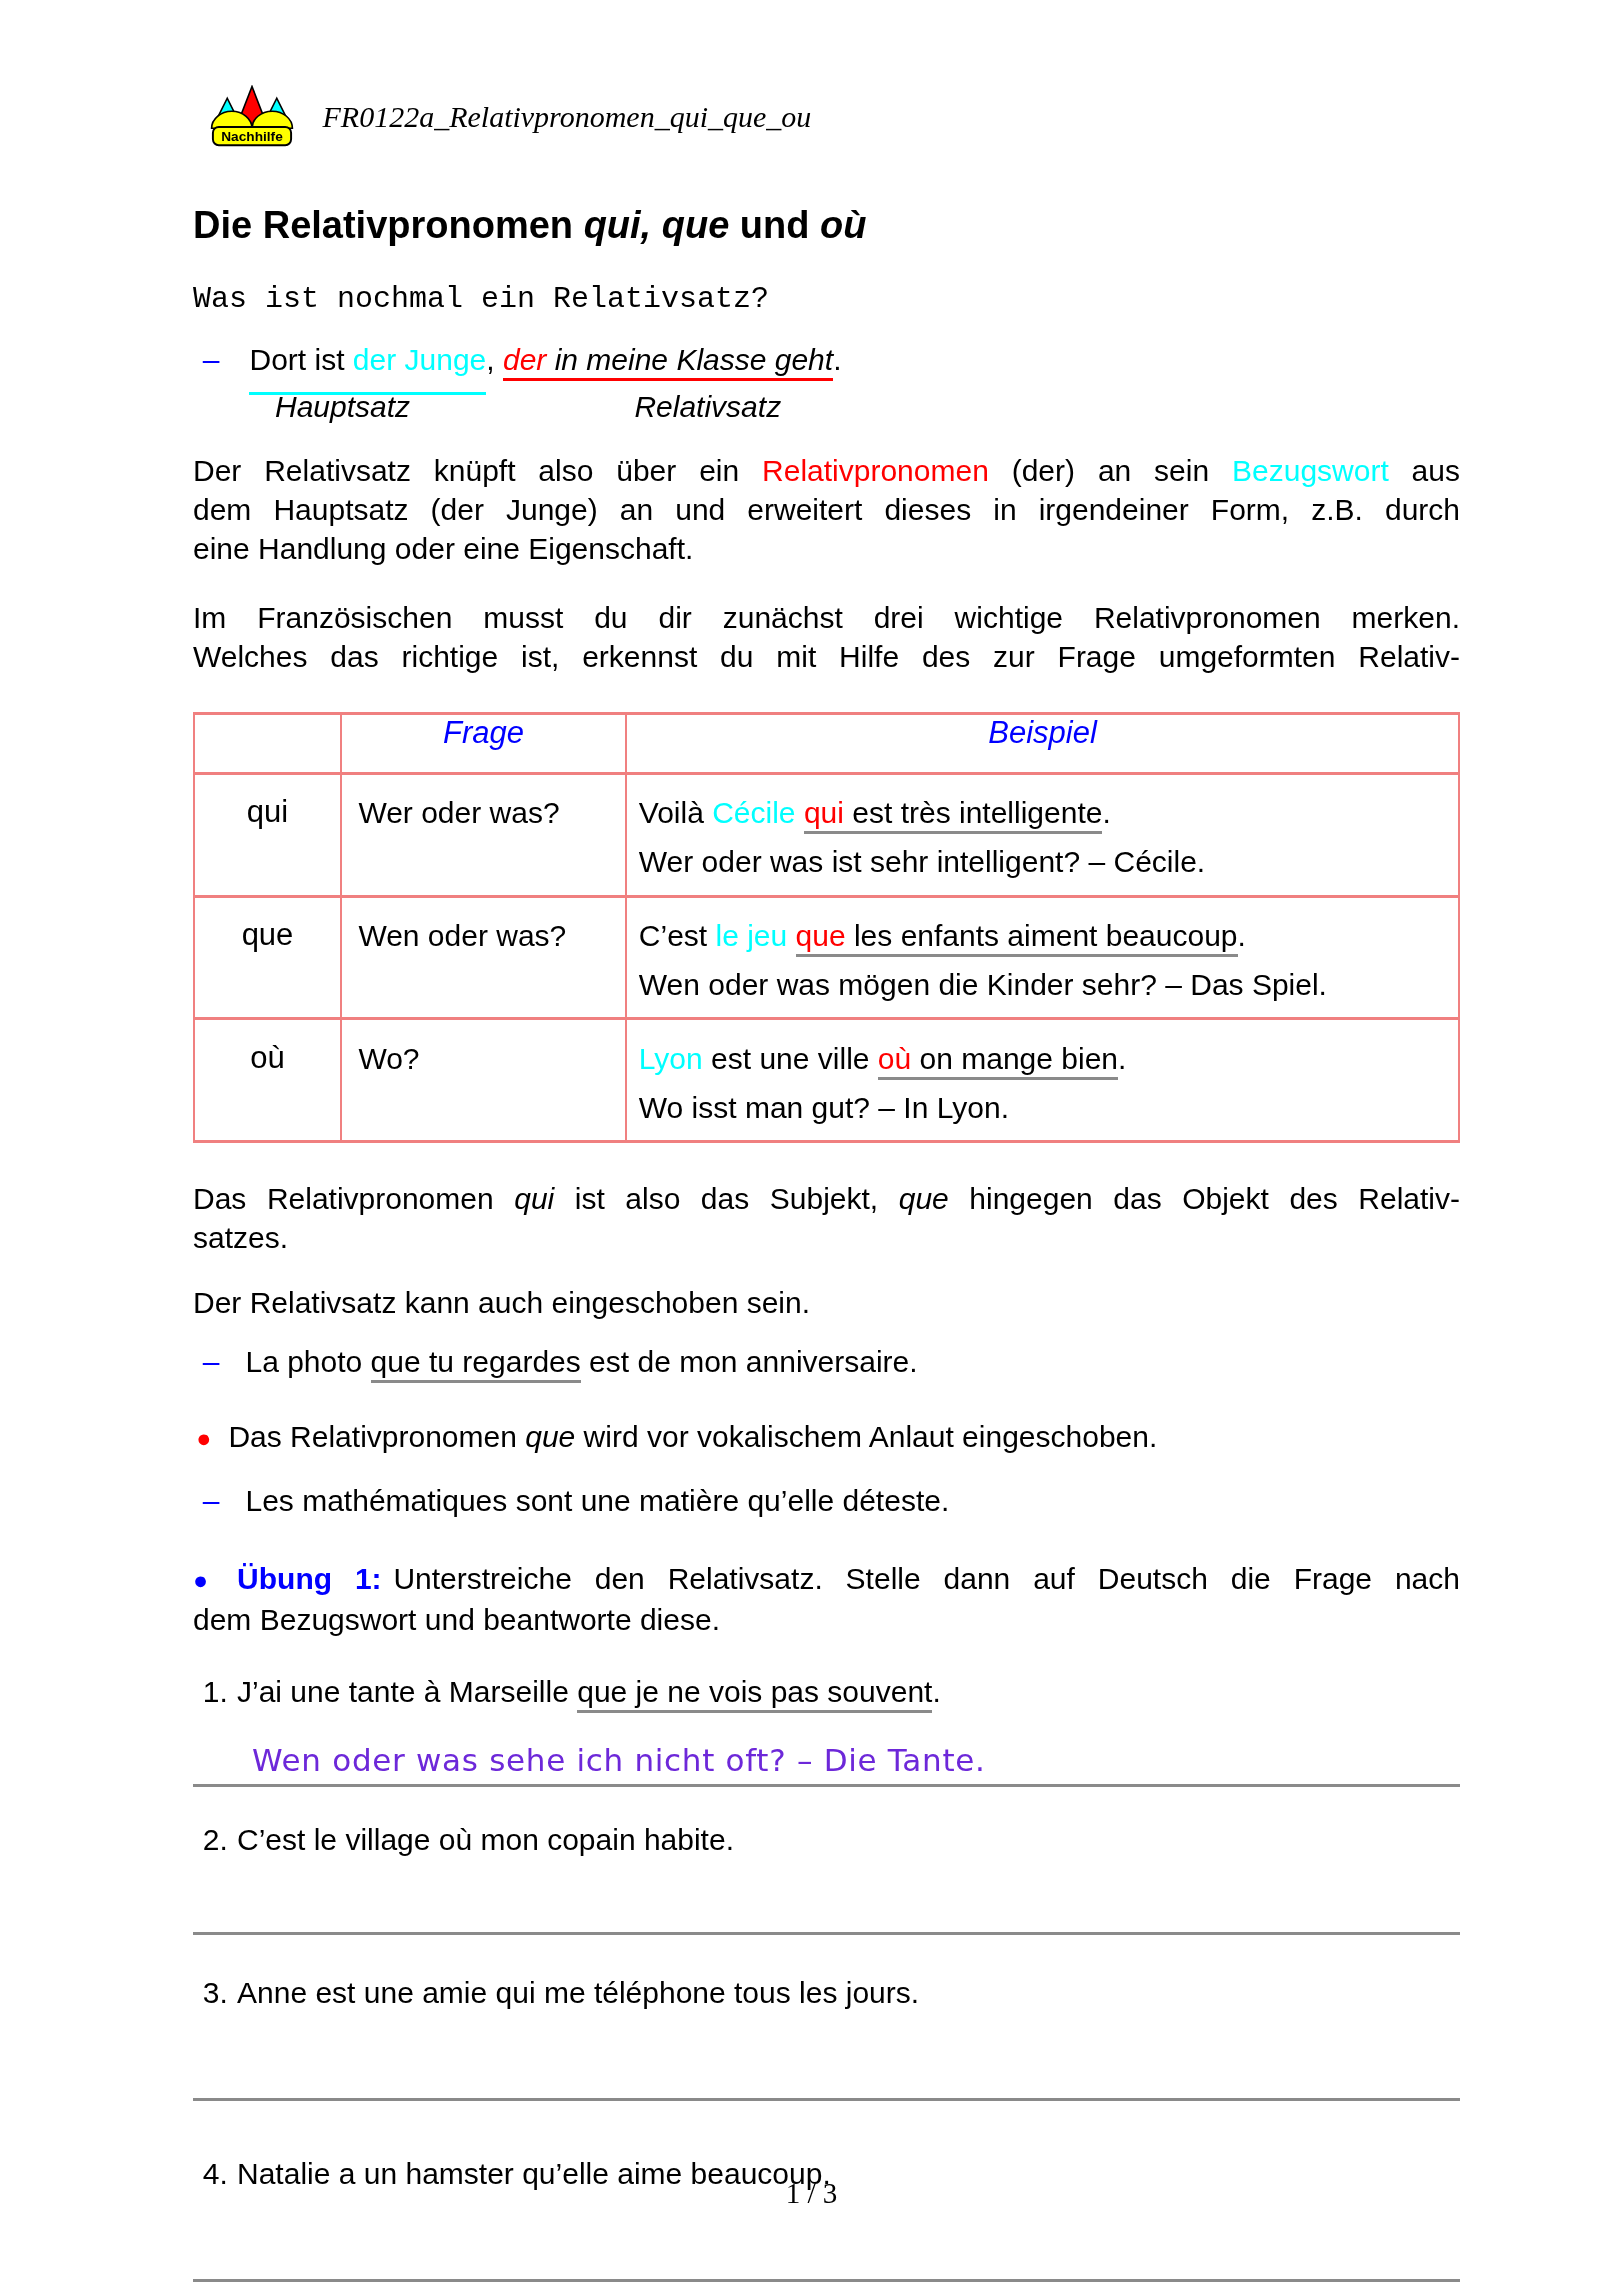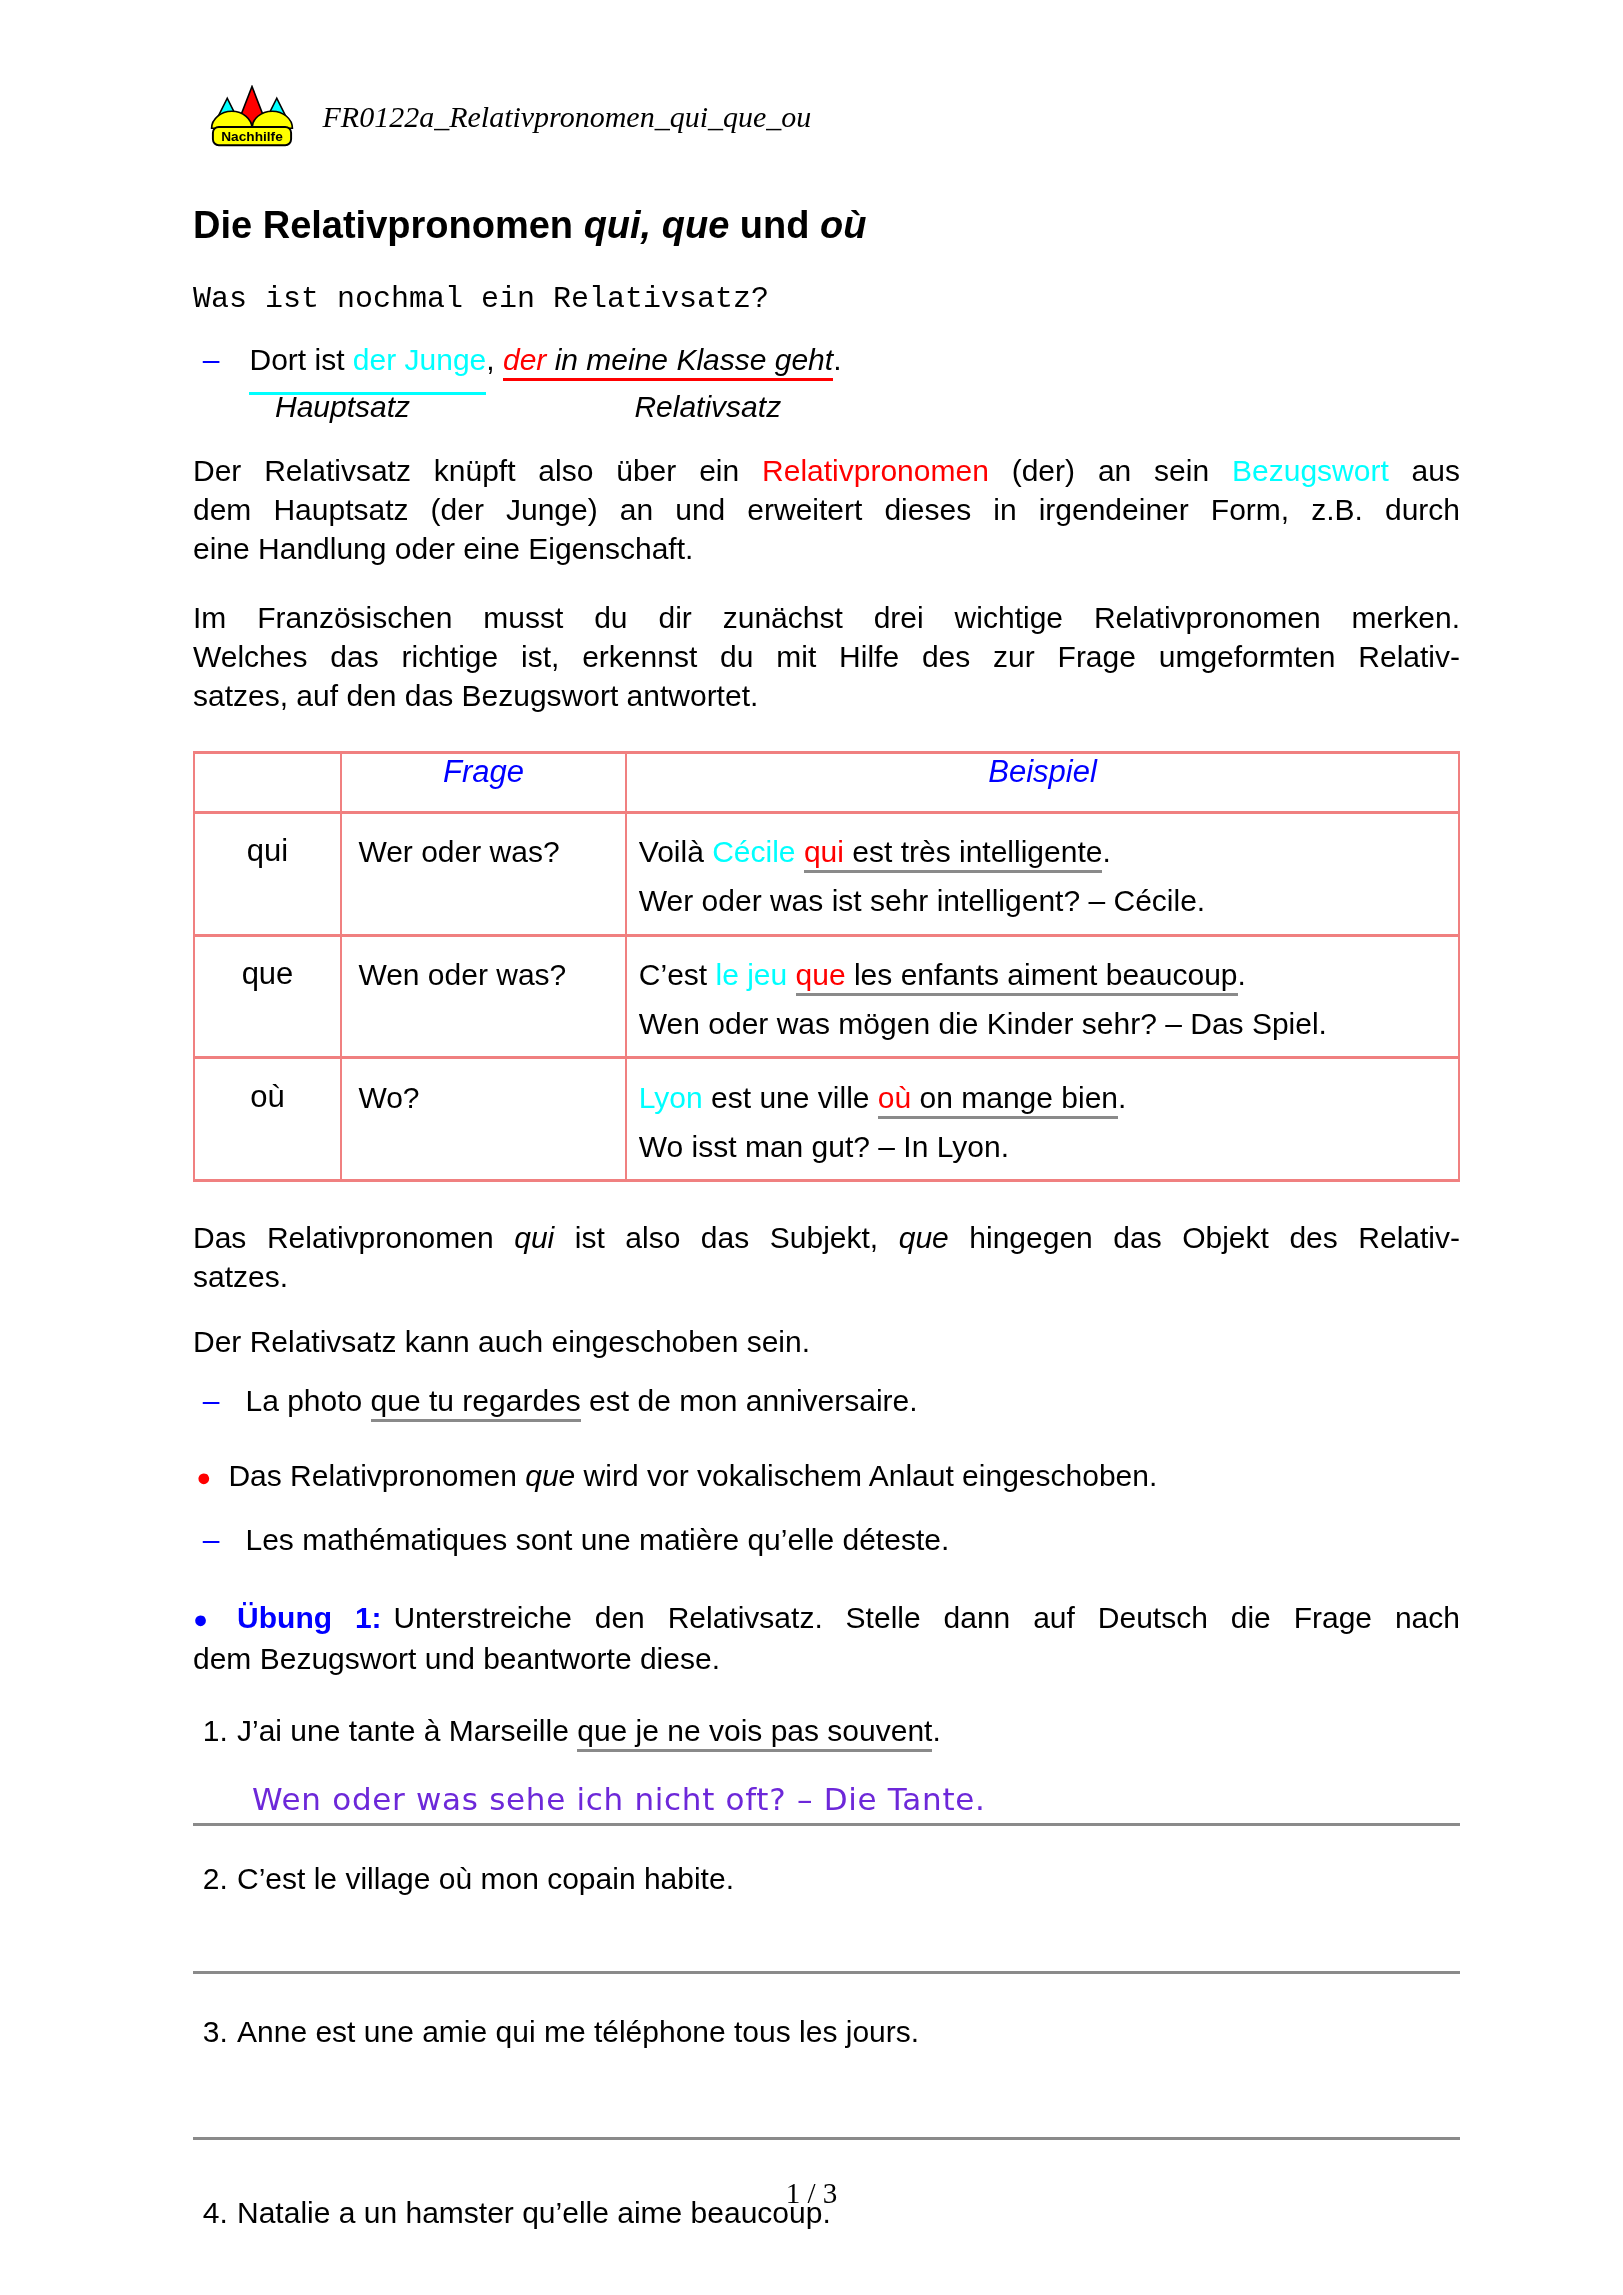--- a/index.html
+++ b/index.html
@@ -95,21 +95,20 @@
 
     <div class="para">
       <div class="line just"><span>Der Relativsatz knüpft also über ein </span><span class="red">Relativpronomen</span><span> (der) an sein </span><span class="cyan">Bezugswort</span><span> aus</span></div>
       <div class="line just"><span>dem Hauptsatz (der Junge) an und erweitert dieses in irgendeiner Form, z.B. durch</span></div>
       <div class="line"><span>eine Handlung oder eine Eigenschaft.</span></div>
     </div>
 
     <div class="para p2">
       <div class="line just"><span>Im Französischen musst du dir zunächst drei wichtige Relativpronomen merken.</span></div>
       <div class="line just"><span>Welches das richtige ist, erkennst du mit Hilfe des zur Frage umgeformten Relativ-</span></div>
-      <div class="line"><span>satzes, auf den das Bezugswort antwortet.</span></div>
     </div>
 
     <table class="ptable">
       <colgroup>
           <col style="width:147px">
           <col style="width:285px">
           <col>
         </colgroup>
       <tbody>
           <tr>

